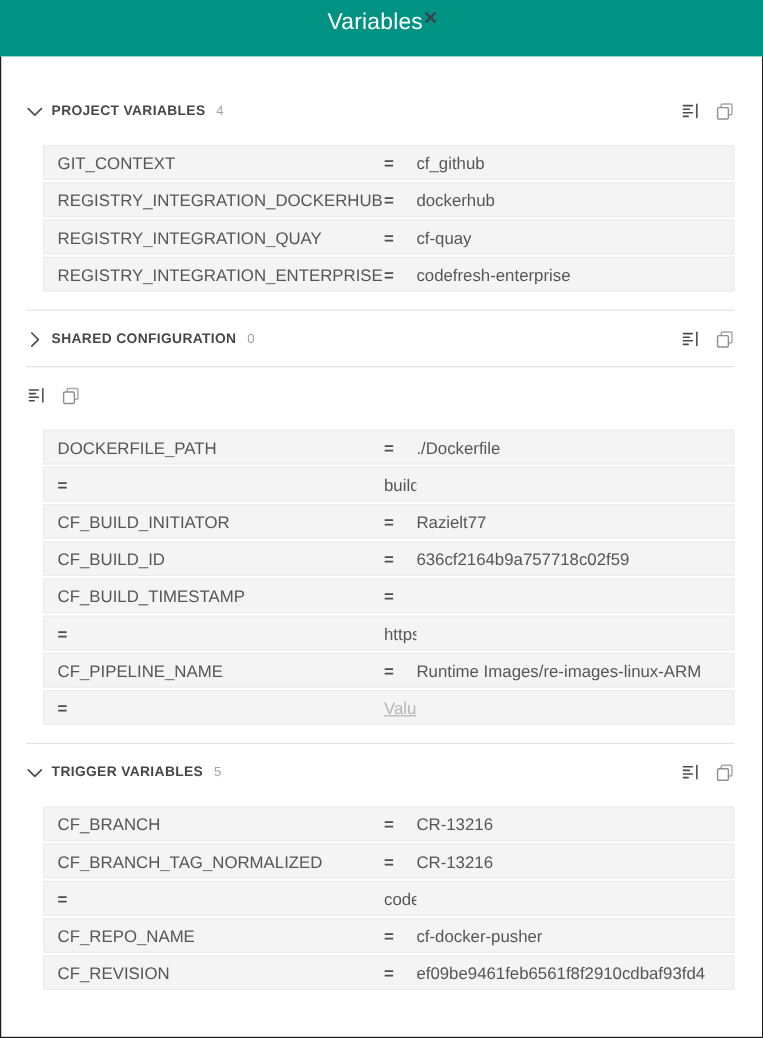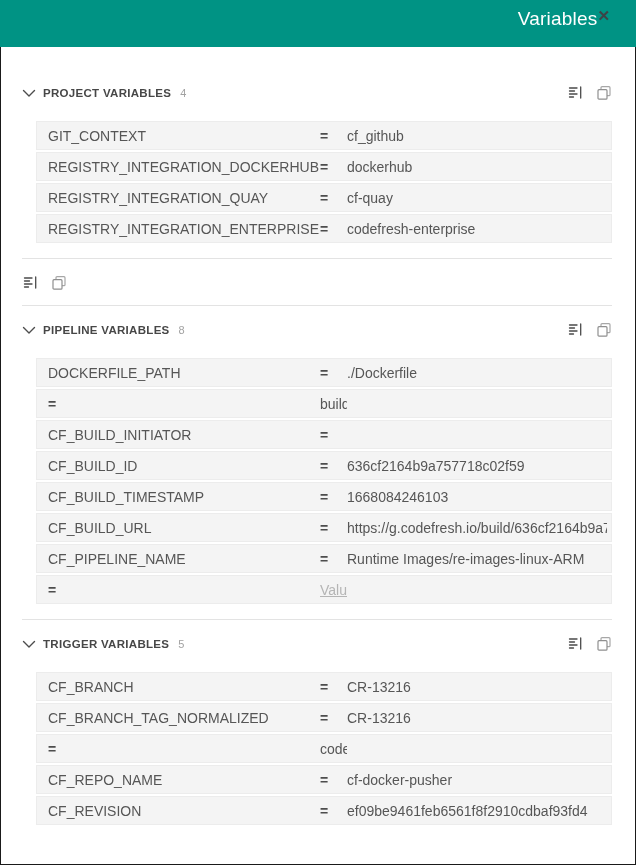--- a/index.html
+++ b/index.html
@@ -9,21 +9,21 @@
     background: #ffffff;
     font-family: "Liberation Sans", sans-serif;
     position: relative;
     overflow: hidden;
   }
   
   .dlg-header {
     height: 47px;
     background: #009384;
     display: flex;
-    justify-content: flex-end;
+    justify-content: center;
     align-items: flex-start;
     padding: 7px 26px 0 28px;
   }
   .dlg-title {
     color: #ffffff;
     font-size: 19px;
     font-weight: 400;
     letter-spacing: 0.2px;
     line-height: 24px;
   }
@@ -144,20 +144,29 @@
   <div class="var-row">
     <span class="cell cell-key">REGISTRY_INTEGRATION_ENTERPRISE</span>
     <span class="cell cell-eq">=</span>
     <span class="cell cell-value">codefresh-enterprise</span>
   </div>
 </div>
   </div>
 <div class="divider"></div>
   <div class="section">
     <div class="section-header">
+      <div class="sh-left">
+        <span class="chevron-wrap">
+          <svg class="chevron" width="14" height="14" viewBox="0 0 14 14">
+            <polyline points="4.5,1.5 10,7 4.5,12.5" fill="none" stroke="#4d4d4d" stroke-width="1.4" stroke-linecap="round" stroke-linejoin="round"></polyline>
+          </svg>
+        </span>
+        <span class="section-label">SHARED CONFIGURATION</span>
+        <span class="section-count">0</span>
+      </div>
       <div class="sh-actions">
         <span class="action-icon">
           <svg width="15" height="15" viewBox="0 0 15 15">
             <g stroke="#4a4a4a" stroke-width="1.3" stroke-linecap="round">
               <line x1="1.5" y1="3" x2="9" y2="3"></line>
               <line x1="1.5" y1="6" x2="6.5" y2="6"></line>
               <line x1="1.5" y1="9" x2="9" y2="9"></line>
               <line x1="1.5" y1="12" x2="5.5" y2="12"></line>
               <line x1="12.7" y1="2" x2="12.7" y2="13"></line>
             </g>
@@ -169,29 +178,20 @@
             <rect x="2" y="4.7" width="9" height="9.5" rx="1" fill="#ffffff" stroke="#8f8f8f" stroke-width="1.2"></rect>
           </svg>
         </span>
       </div>
     </div>
 
   </div>
 <div class="divider"></div>
   <div class="section">
     <div class="section-header">
-      <div class="sh-left">
-        <span class="chevron-wrap">
-          <svg class="chevron" width="14" height="14" viewBox="0 0 14 14">
-            <polyline points="1.5,4.5 7,10 12.5,4.5" fill="none" stroke="#4d4d4d" stroke-width="1.4" stroke-linecap="round" stroke-linejoin="round"></polyline>
-          </svg>
-        </span>
-        <span class="section-label">PIPELINE VARIABLES</span>
-        <span class="section-count">8</span>
-      </div>
       <div class="sh-actions">
         <span class="action-icon">
           <svg width="15" height="15" viewBox="0 0 15 15">
             <g stroke="#4a4a4a" stroke-width="1.3" stroke-linecap="round">
               <line x1="1.5" y1="3" x2="9" y2="3"></line>
               <line x1="1.5" y1="6" x2="6.5" y2="6"></line>
               <line x1="1.5" y1="9" x2="9" y2="9"></line>
               <line x1="1.5" y1="12" x2="5.5" y2="12"></line>
               <line x1="12.7" y1="2" x2="12.7" y2="13"></line>
             </g>
@@ -213,36 +213,35 @@
   </div>
 
   <div class="var-row">
     <span class="cell cell-eq">=</span>
     <span class="cell cell-value">build</span>
   </div>
 
   <div class="var-row">
     <span class="cell cell-key">CF_BUILD_INITIATOR</span>
     <span class="cell cell-eq">=</span>
+    <span class="cell cell-value">Razielt77</span>
   </div>
 
   <div class="var-row">
     <span class="cell cell-key">CF_BUILD_ID</span>
     <span class="cell cell-eq">=</span>
     <span class="cell cell-value">636cf2164b9a757718c02f59</span>
   </div>
 
   <div class="var-row">
     <span class="cell cell-key">CF_BUILD_TIMESTAMP</span>
     <span class="cell cell-eq">=</span>
-    <span class="cell cell-value">1668084246103</span>
-  </div>
-
-  <div class="var-row">
-    <span class="cell cell-key">CF_BUILD_URL</span>
+  </div>
+
+  <div class="var-row">
     <span class="cell cell-eq">=</span>
     <span class="cell cell-value">https://g.codefresh.io/build/636cf2164b9a757718c02f59</span>
   </div>
 
   <div class="var-row">
     <span class="cell cell-key">CF_PIPELINE_NAME</span>
     <span class="cell cell-eq">=</span>
     <span class="cell cell-value">Runtime Images/re-images-linux-ARM</span>
   </div>
 

